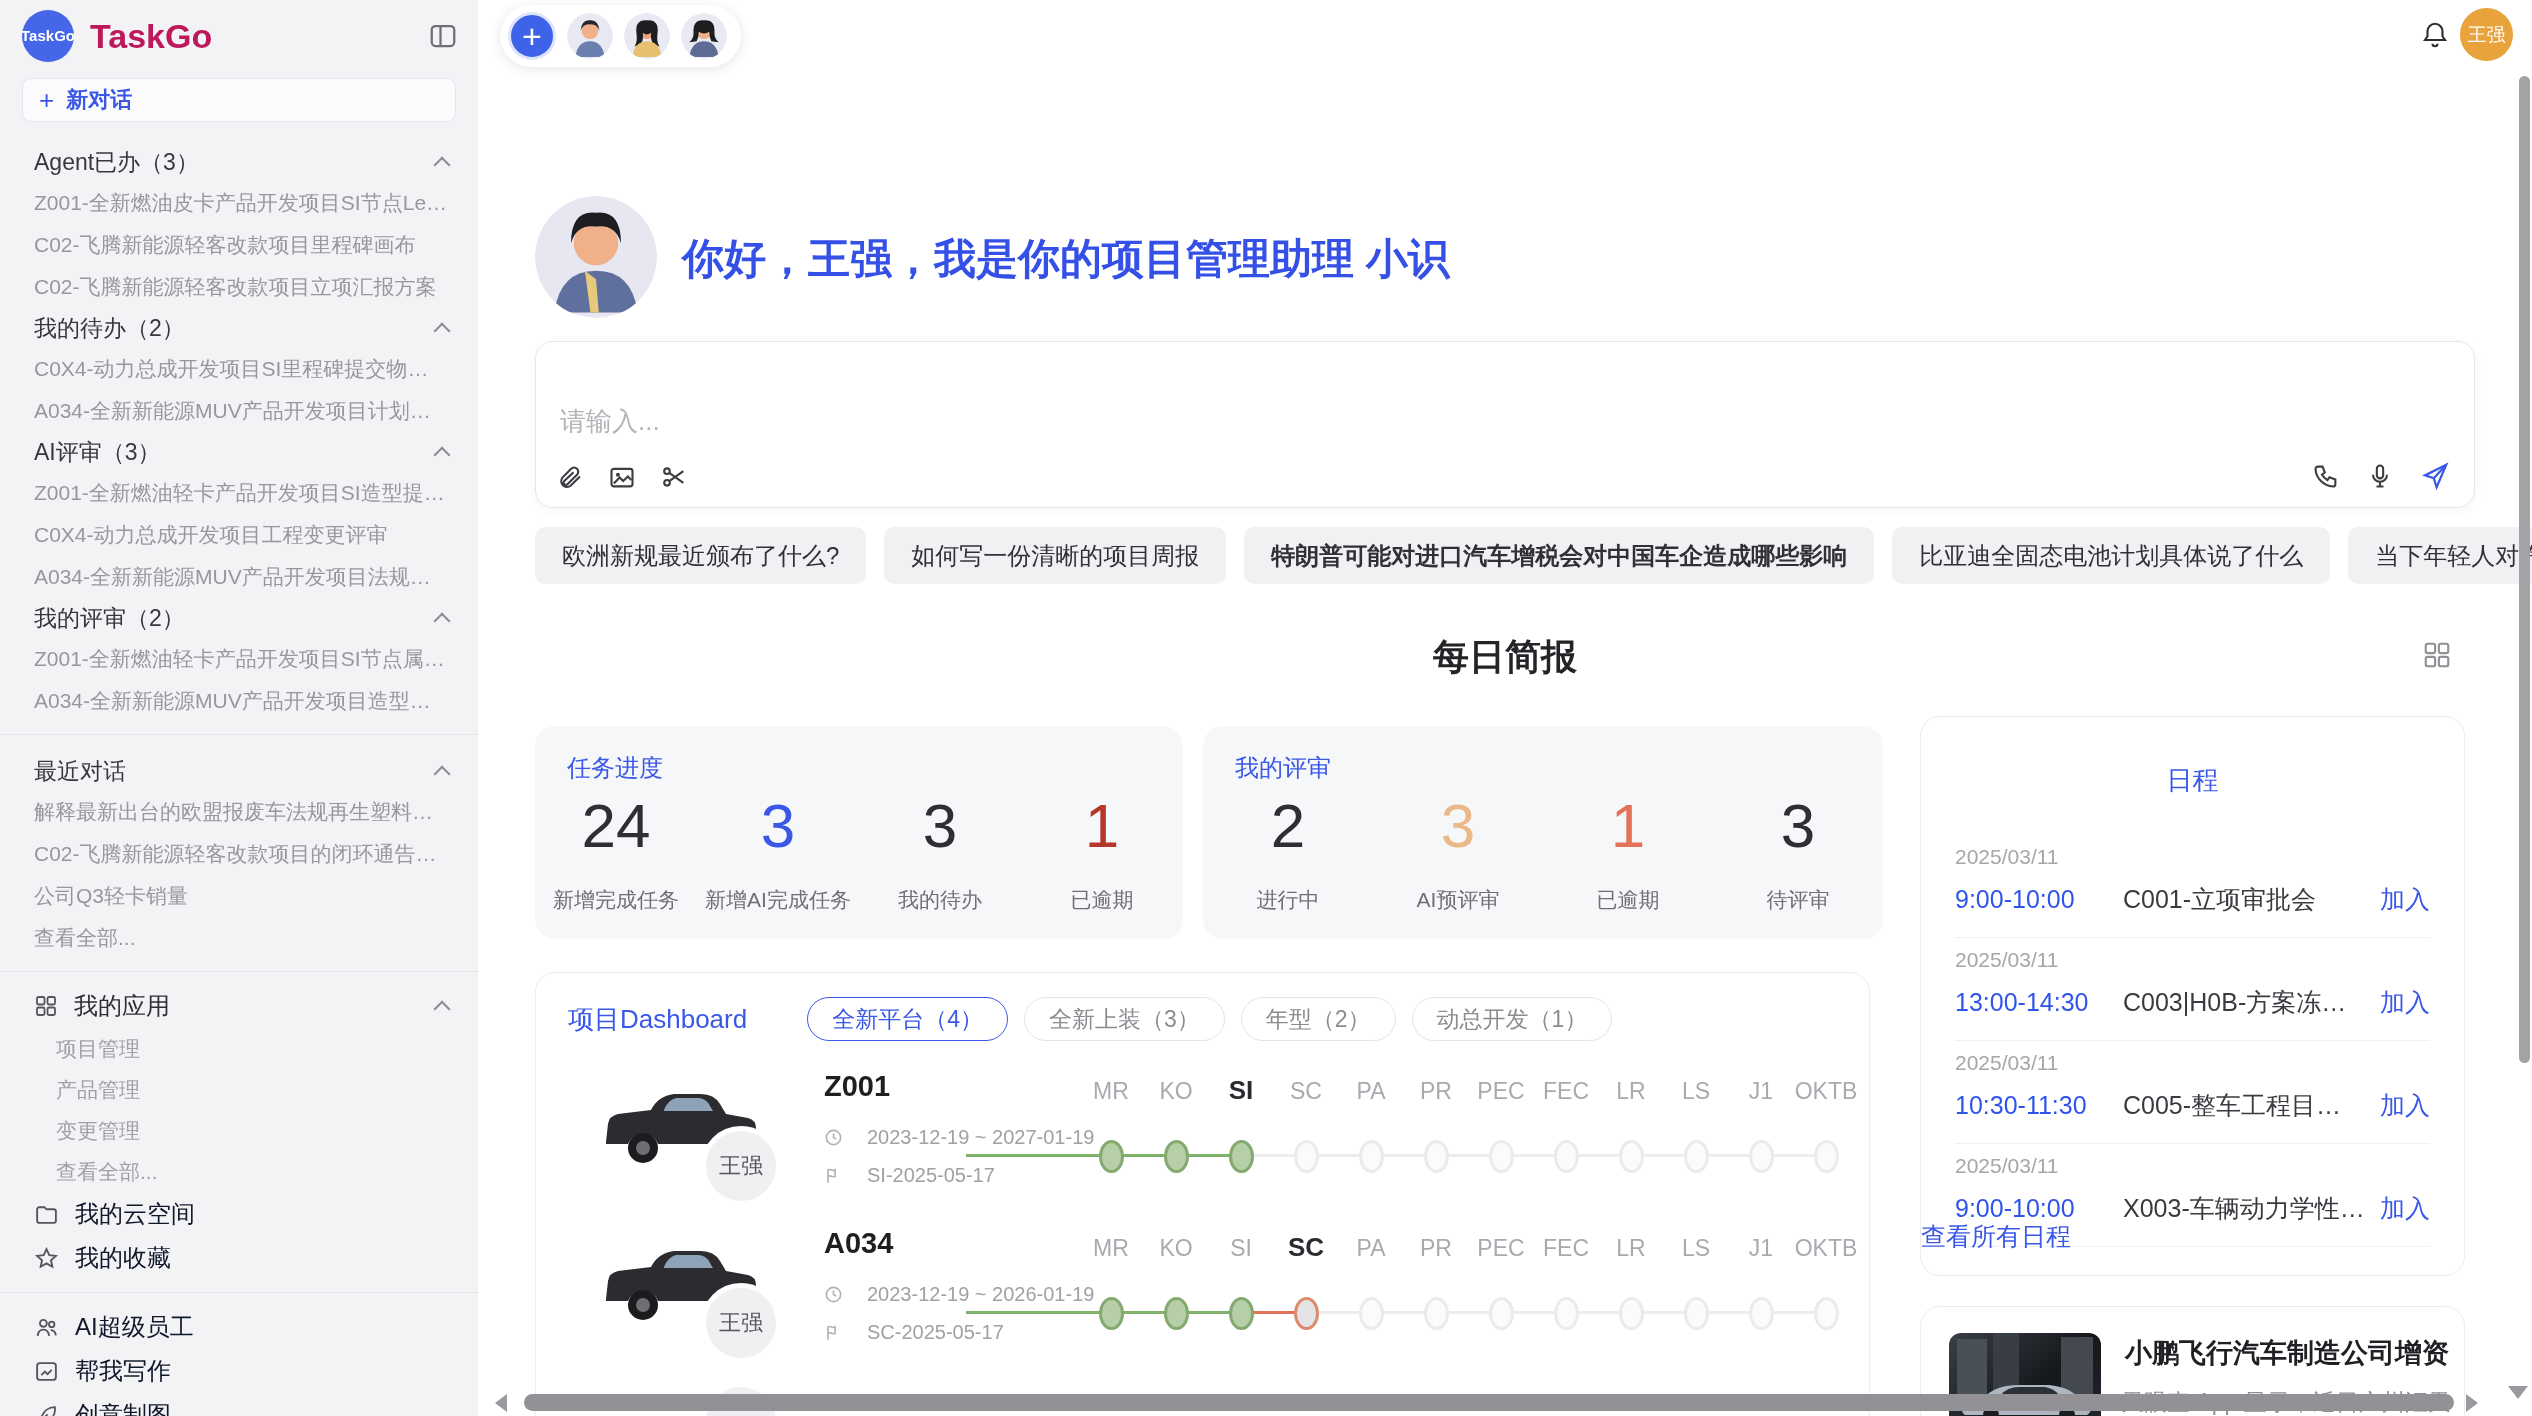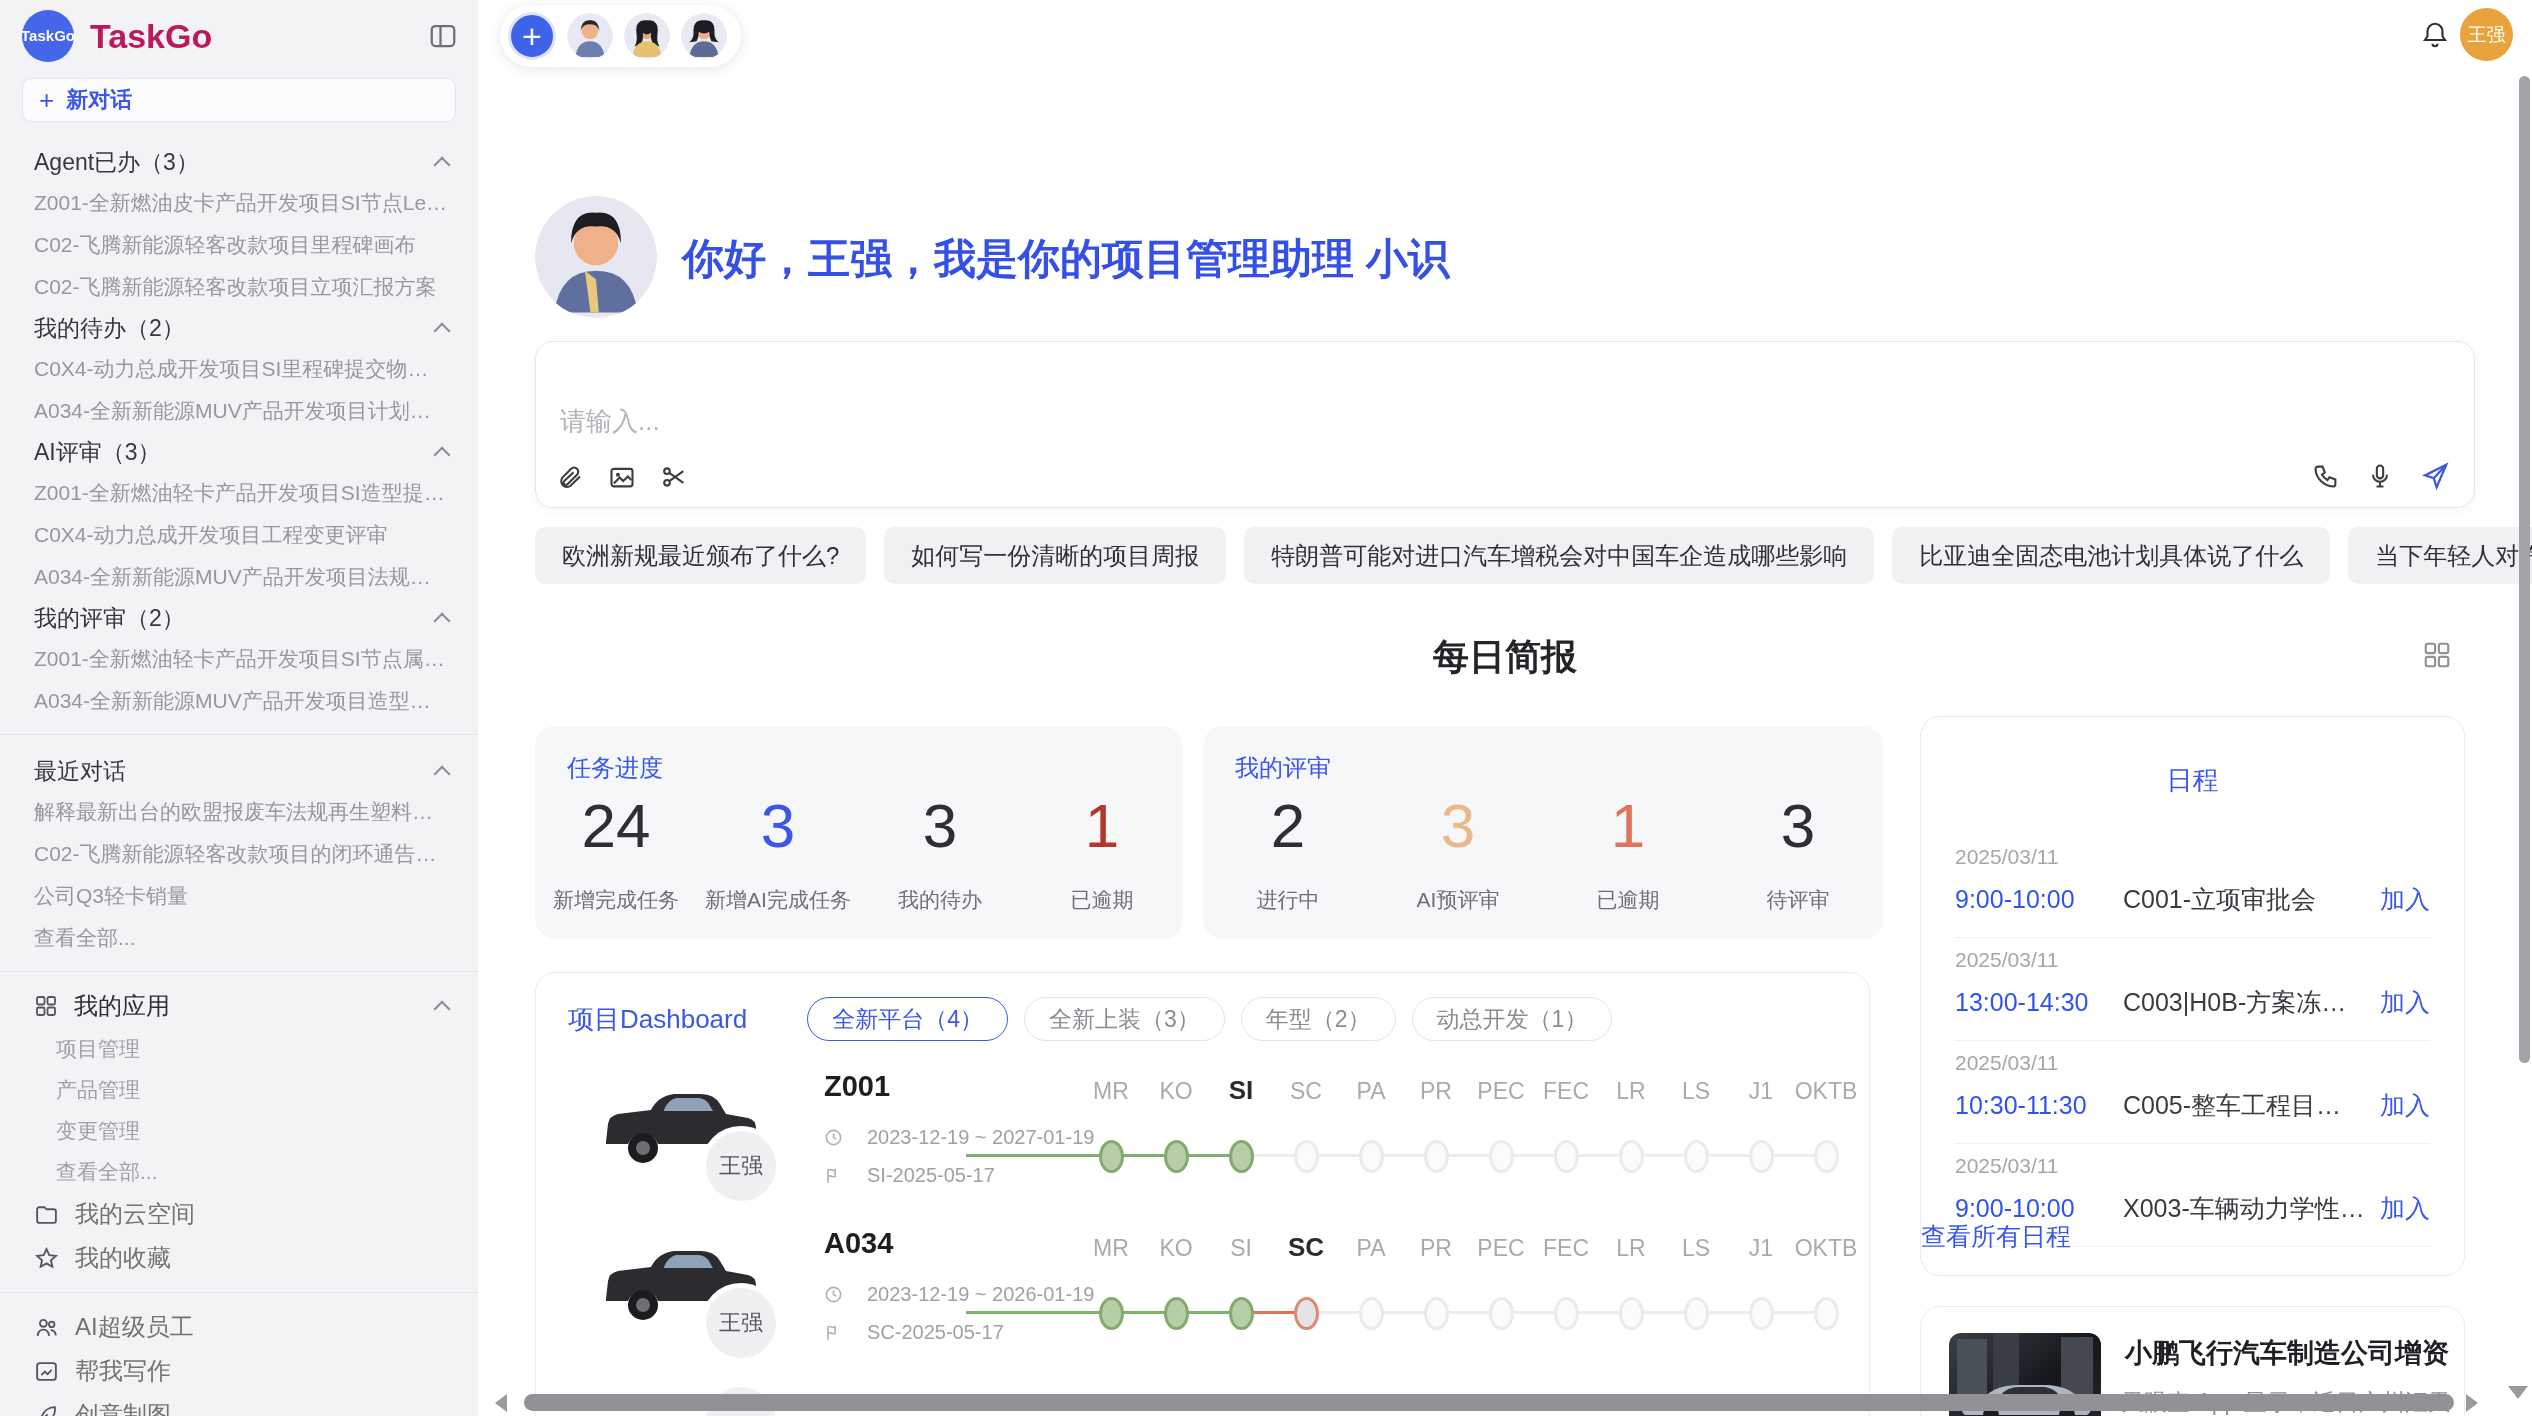--- a/index.html
+++ b/index.html
@@ -17,41 +17,41 @@
   .new-chat { margin:6px 22px 16px 22px; height:44px; border-radius:9px; background:#fbfbfe; border:1.5px solid #e2e5f2; display:flex; align-items:center; gap:12px; padding:0 16px; color:#3a57e8; font-size:22px; font-weight:600; cursor:pointer; }
   .new-chat .plus { font-size:26px; font-weight:400; }
   .sgroups { padding:4px 30px 0 34px; }
   .sg-head { height:40px; display:flex; align-items:center; justify-content:space-between; font-size:23px; color:#37373d; }
   .sg-item { height:42px; line-height:42px; font-size:21px; color:#97979d; white-space:nowrap; overflow:hidden; text-overflow:ellipsis; cursor:pointer; }
   .chev-up { width:12px; height:12px; border-left:2.5px solid #8c8c92; border-top:2.5px solid #8c8c92; transform:rotate(45deg); margin-top:5px; flex:none; }
   .sdivider { height:1px; background:#e3e3e8; margin:12px 0; }
   .apps-head { height:44px; display:flex; align-items:center; padding:0 30px 0 34px; font-size:24px; color:#2e2e33; }
   .apps-head .lbl { flex:1; margin-left:16px; }
   .sub-item { height:41px; line-height:41px; padding-left:56px; font-size:21px; color:#a0a0a6; padding-right:30px; cursor:pointer; }
-  .side-entry { height:44px; display:flex; align-items:center; gap:16px; padding-left:34px; font-size:24px; color:#737373; cursor:pointer; }
+  .side-entry { height:44px; display:flex; align-items:center; gap:16px; padding-left:34px; font-size:24px; color:#0f172a; cursor:pointer; }
   .icon-g svg { display:block; }
   
   .pill { position:absolute; left:500px; top:5px; height:62px; border-radius:34px; background:#fff; box-shadow:0 2px 12px rgba(40,40,60,.12); display:flex; align-items:center; gap:11px; padding:0 14px 0 8px; }
   .plus-btn { width:48px; height:48px; border-radius:50%; background:#3f63e8; color:#fff; font-size:34px; font-weight:300; display:flex; align-items:center; justify-content:center; border:3px solid #dfe5fb; cursor:pointer; }
   .mini-ava { width:46px; height:46px; border-radius:50%; overflow:hidden; cursor:pointer; }
   .bell { position:absolute; left:2420px; top:20px; cursor:pointer; }
   .user-badge { position:absolute; left:2460px; top:8px; width:53px; height:53px; border-radius:50%; background:#e8a33c; color:#fff; font-size:19px; display:flex; align-items:center; justify-content:center; cursor:pointer; }
   
   .greet-ava { position:absolute; left:535px; top:196px; width:122px; height:122px; border-radius:50%; overflow:hidden; }
   .greet-txt { position:absolute; left:682px; top:231px; font-size:42px; font-weight:700; color:#3450e6; line-height:56px; }
   
   .input-card { position:absolute; left:535px; top:341px; width:1940px; height:167px; border:1.5px solid #e7e7eb; border-radius:18px; background:#fff; box-shadow:0 2px 10px rgba(60,60,80,.05); }
   .ph { position:absolute; left:24px; top:62px; font-size:26px; color:#b3b3b9; }
   .in-icons-l { position:absolute; left:20px; bottom:16px; display:flex; gap:24px; align-items:center; }
   .in-icons-r { position:absolute; right:24px; bottom:16px; display:flex; gap:26px; align-items:center; }
   .in-icons-l svg,.in-icons-r svg { display:block; cursor:pointer; }
   
   .chips { position:absolute; left:535px; top:527px; width:1940px; display:flex; gap:18px; }
   .chip { height:57px; border-radius:10px; background:#f1f1f4; display:flex; align-items:center; padding:0 27px; font-size:24px; color:#303036; white-space:nowrap; cursor:pointer; flex:none; }
-  .chip.wide { flex:1; justify-content:center; }
+  .chip.wide { flex:1; justify-content:center;font-weight:bold; }
   
   .brief-title { position:absolute; left:535px; top:633px; width:1940px; text-align:center; font-size:36px; font-weight:600; color:#232328; }
   .brief-grid { position:absolute; left:2422px; top:640px; cursor:pointer; }
   .stat-card { position:absolute; top:726px; height:213px; background:#f6f7f9; border-radius:20px; }
   .stat-card.c1 { left:535px; width:648px; }
   .stat-card.c2 { left:1203px; width:680px; }
   .stat-title { position:absolute; left:32px; top:26px; font-size:24px; color:#3a57e8; }
   .stat-row { position:absolute; left:0; right:0; top:64px; display:flex; }
   .stat { flex:1; text-align:center; }
   .stat .num { font-size:62px; font-weight:500; line-height:72px; }

